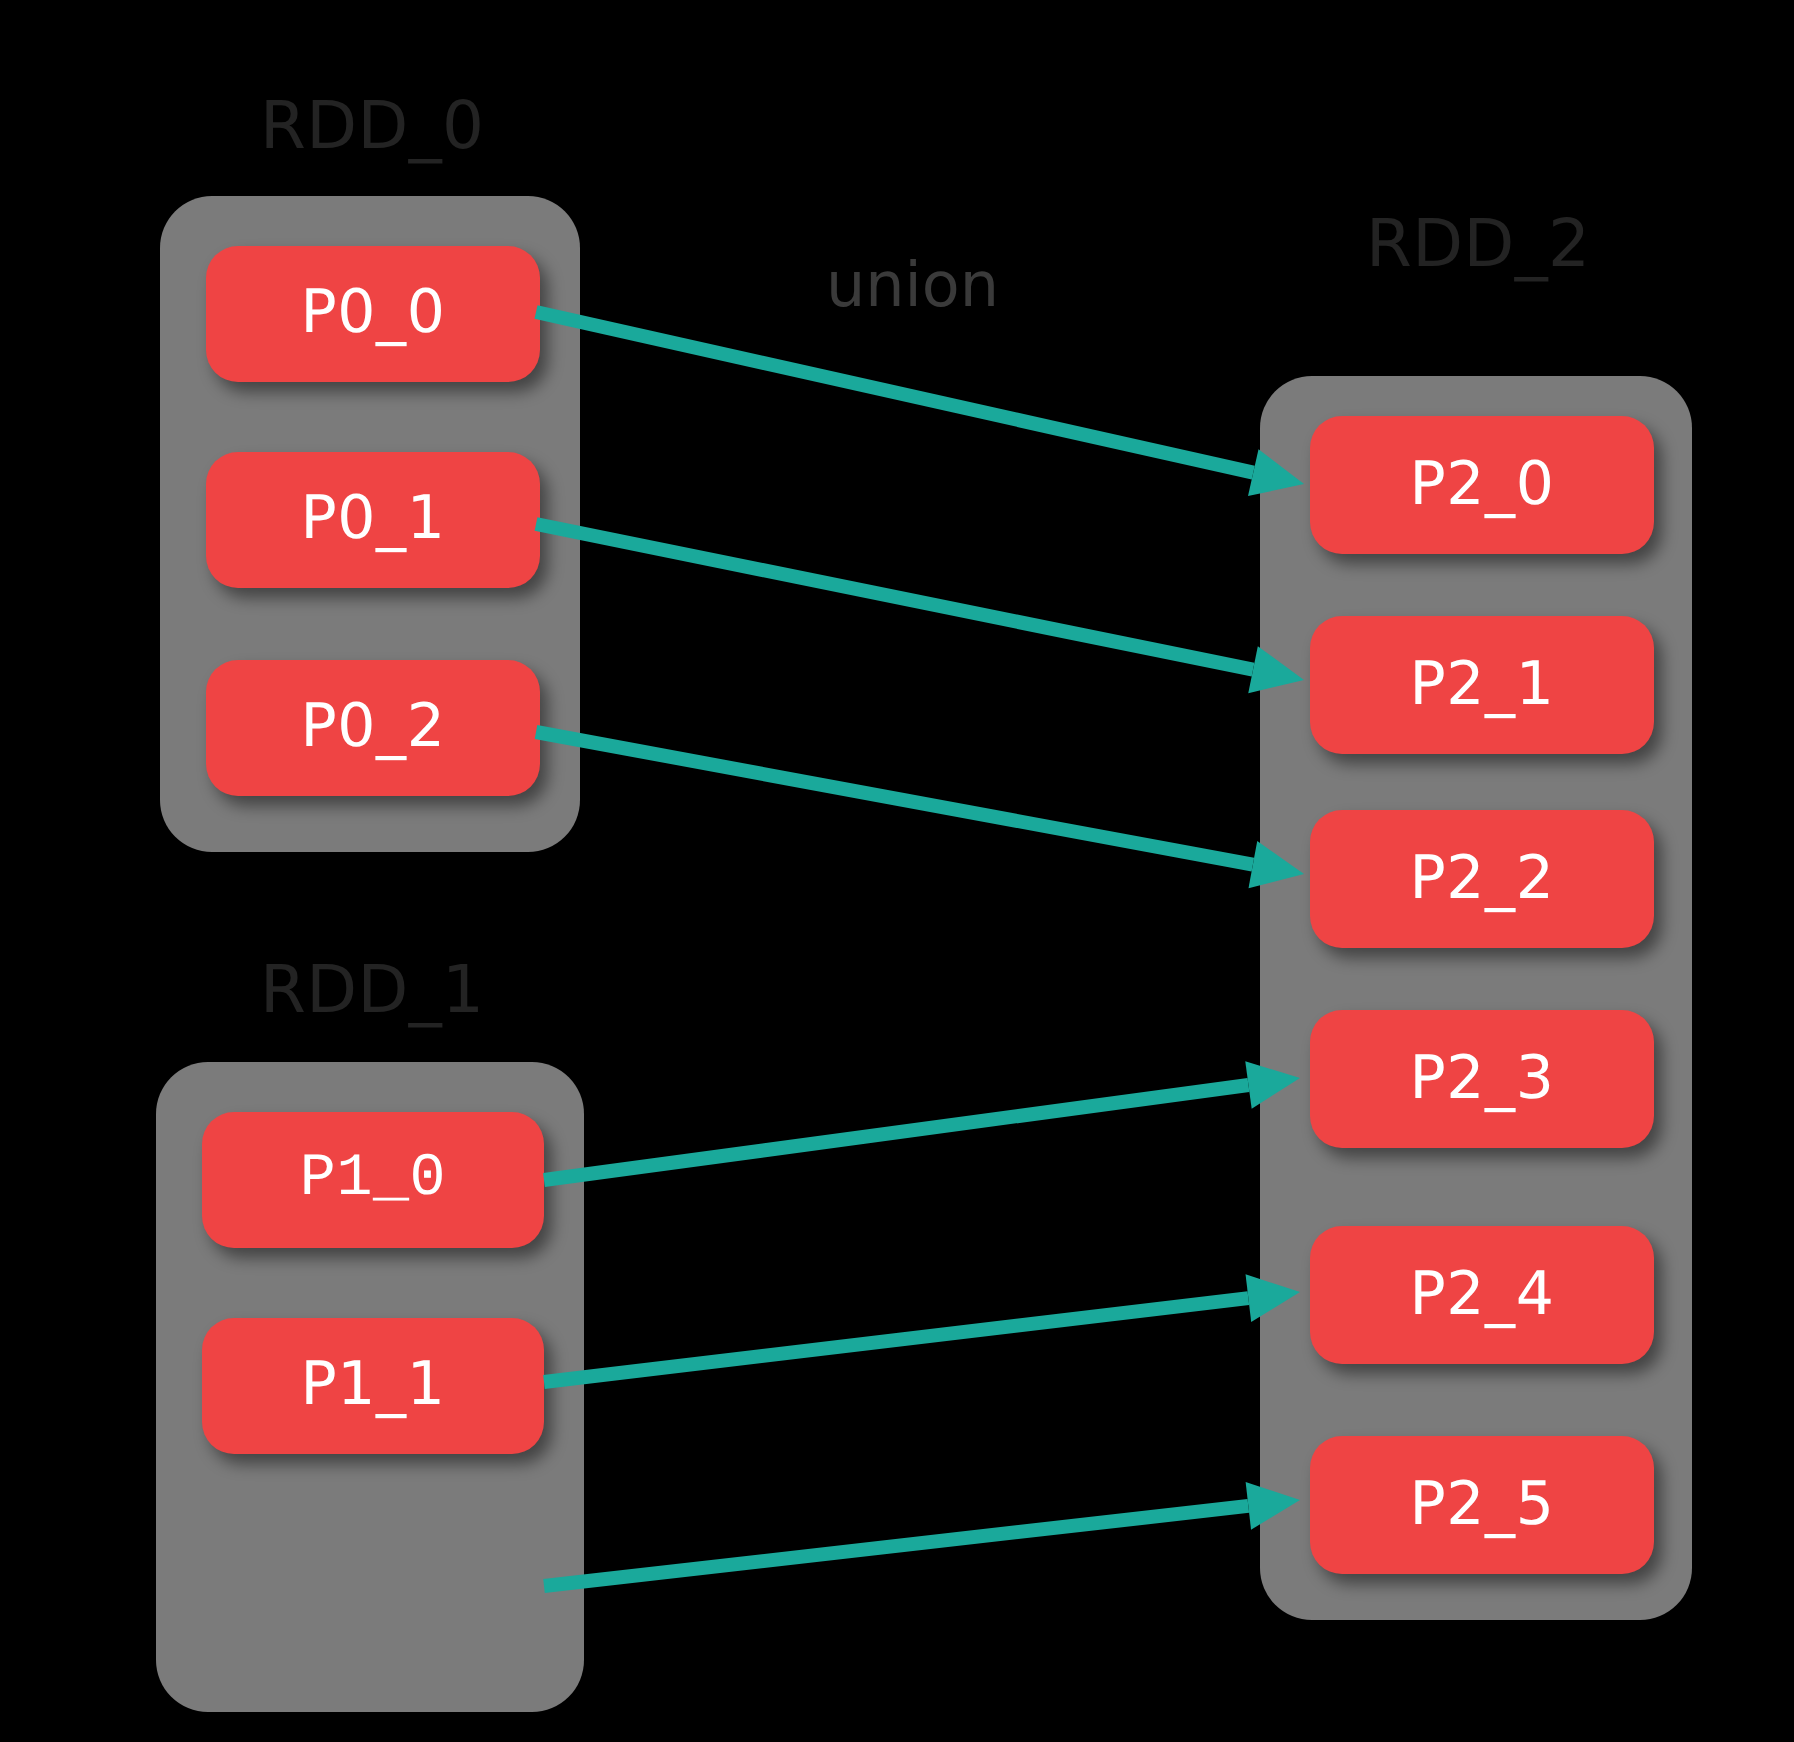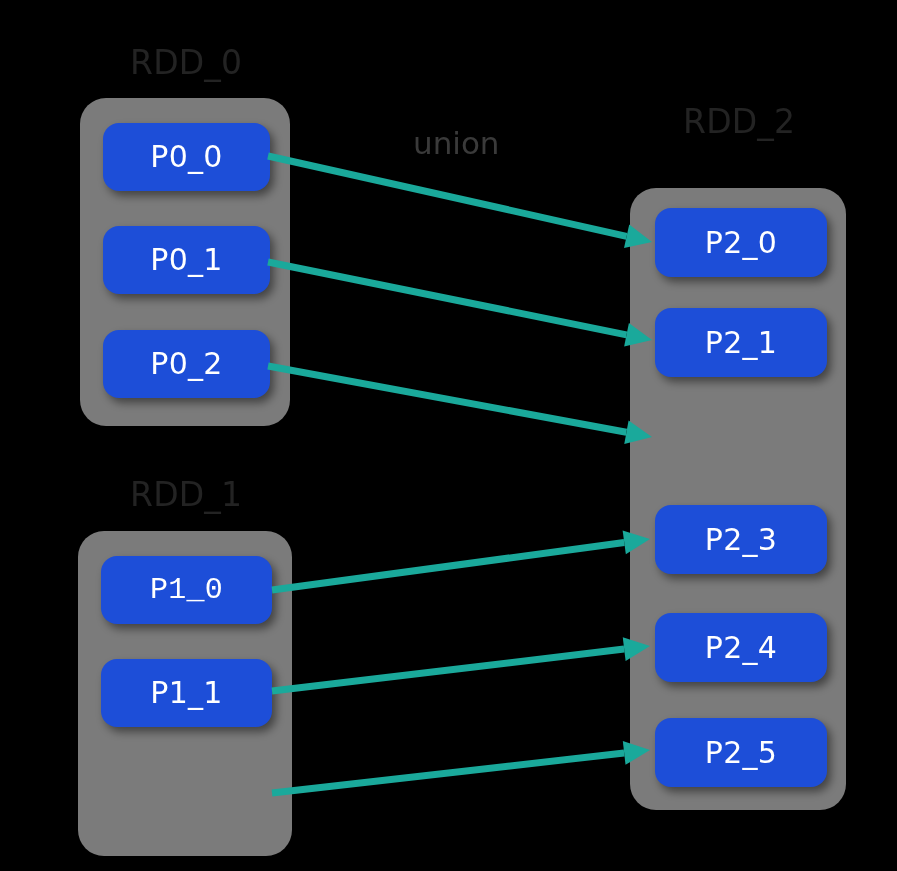--- a/index.html
+++ b/index.html
@@ -33,21 +33,21 @@
     color: #232323;
     font-size: 33px;
     line-height: 1;
     white-space: nowrap;
     letter-spacing: 0.2px;
   }
 
   
   .partition {
     position: absolute;
-    background: #1d4ed8;
+    background: #ef4444;
     border-radius: 16px;
     box-shadow: 4px 5px 8px rgba(0,0,0,0.45);
     display: flex;
     align-items: center;
     justify-content: center;
     color: #ffffff;
     font-size: 30px;
     line-height: 1;
     letter-spacing: 0.3px;
   }
@@ -86,20 +86,21 @@
 
   <div class="partition" style="left: 103px; top: 123px; width: 167px; height: 68px;">P0_0</div>
   <div class="partition" style="left: 103px; top: 226px; width: 167px; height: 68px;">P0_1</div>
   <div class="partition" style="left: 103px; top: 330px; width: 167px; height: 68px;">P0_2</div>
 
   <div class="partition" style="left: 101px; top: 556px; width: 171px; height: 68px; font-family: Liberation Mono, monospace;">P1_0</div>
   <div class="partition" style="left: 101px; top: 659px; width: 171px; height: 68px;">P1_1</div>
 
   <div class="partition" style="left: 655px; top: 208px; width: 172px; height: 69px;">P2_0</div>
   <div class="partition" style="left: 655px; top: 308px; width: 172px; height: 69px;">P2_1</div>
+  <div class="partition" style="left: 655px; top: 405px; width: 172px; height: 69px;">P2_2</div>
   <div class="partition" style="left: 655px; top: 505px; width: 172px; height: 69px;">P2_3</div>
   <div class="partition" style="left: 655px; top: 613px; width: 172px; height: 69px;">P2_4</div>
   <div class="partition" style="left: 655px; top: 718px; width: 172px; height: 69px;">P2_5</div>
 
   <div class="op-label" style="left: 413px; top: 128px;">union</div>
 
   <svg id="arrow-layer" viewBox="0 0 897 871" width="897" height="871">
       <g>
         <line x1="268" y1="156" x2="626.6284989020818" y2="236.3178408999454" stroke="#1aa99b" stroke-width="7" stroke-linecap="butt"></line>
         <polygon points="652,242 624.0059639328258,248.02776448359998 629.2510338713378,224.6079173162908" fill="#1aa99b"></polygon>

